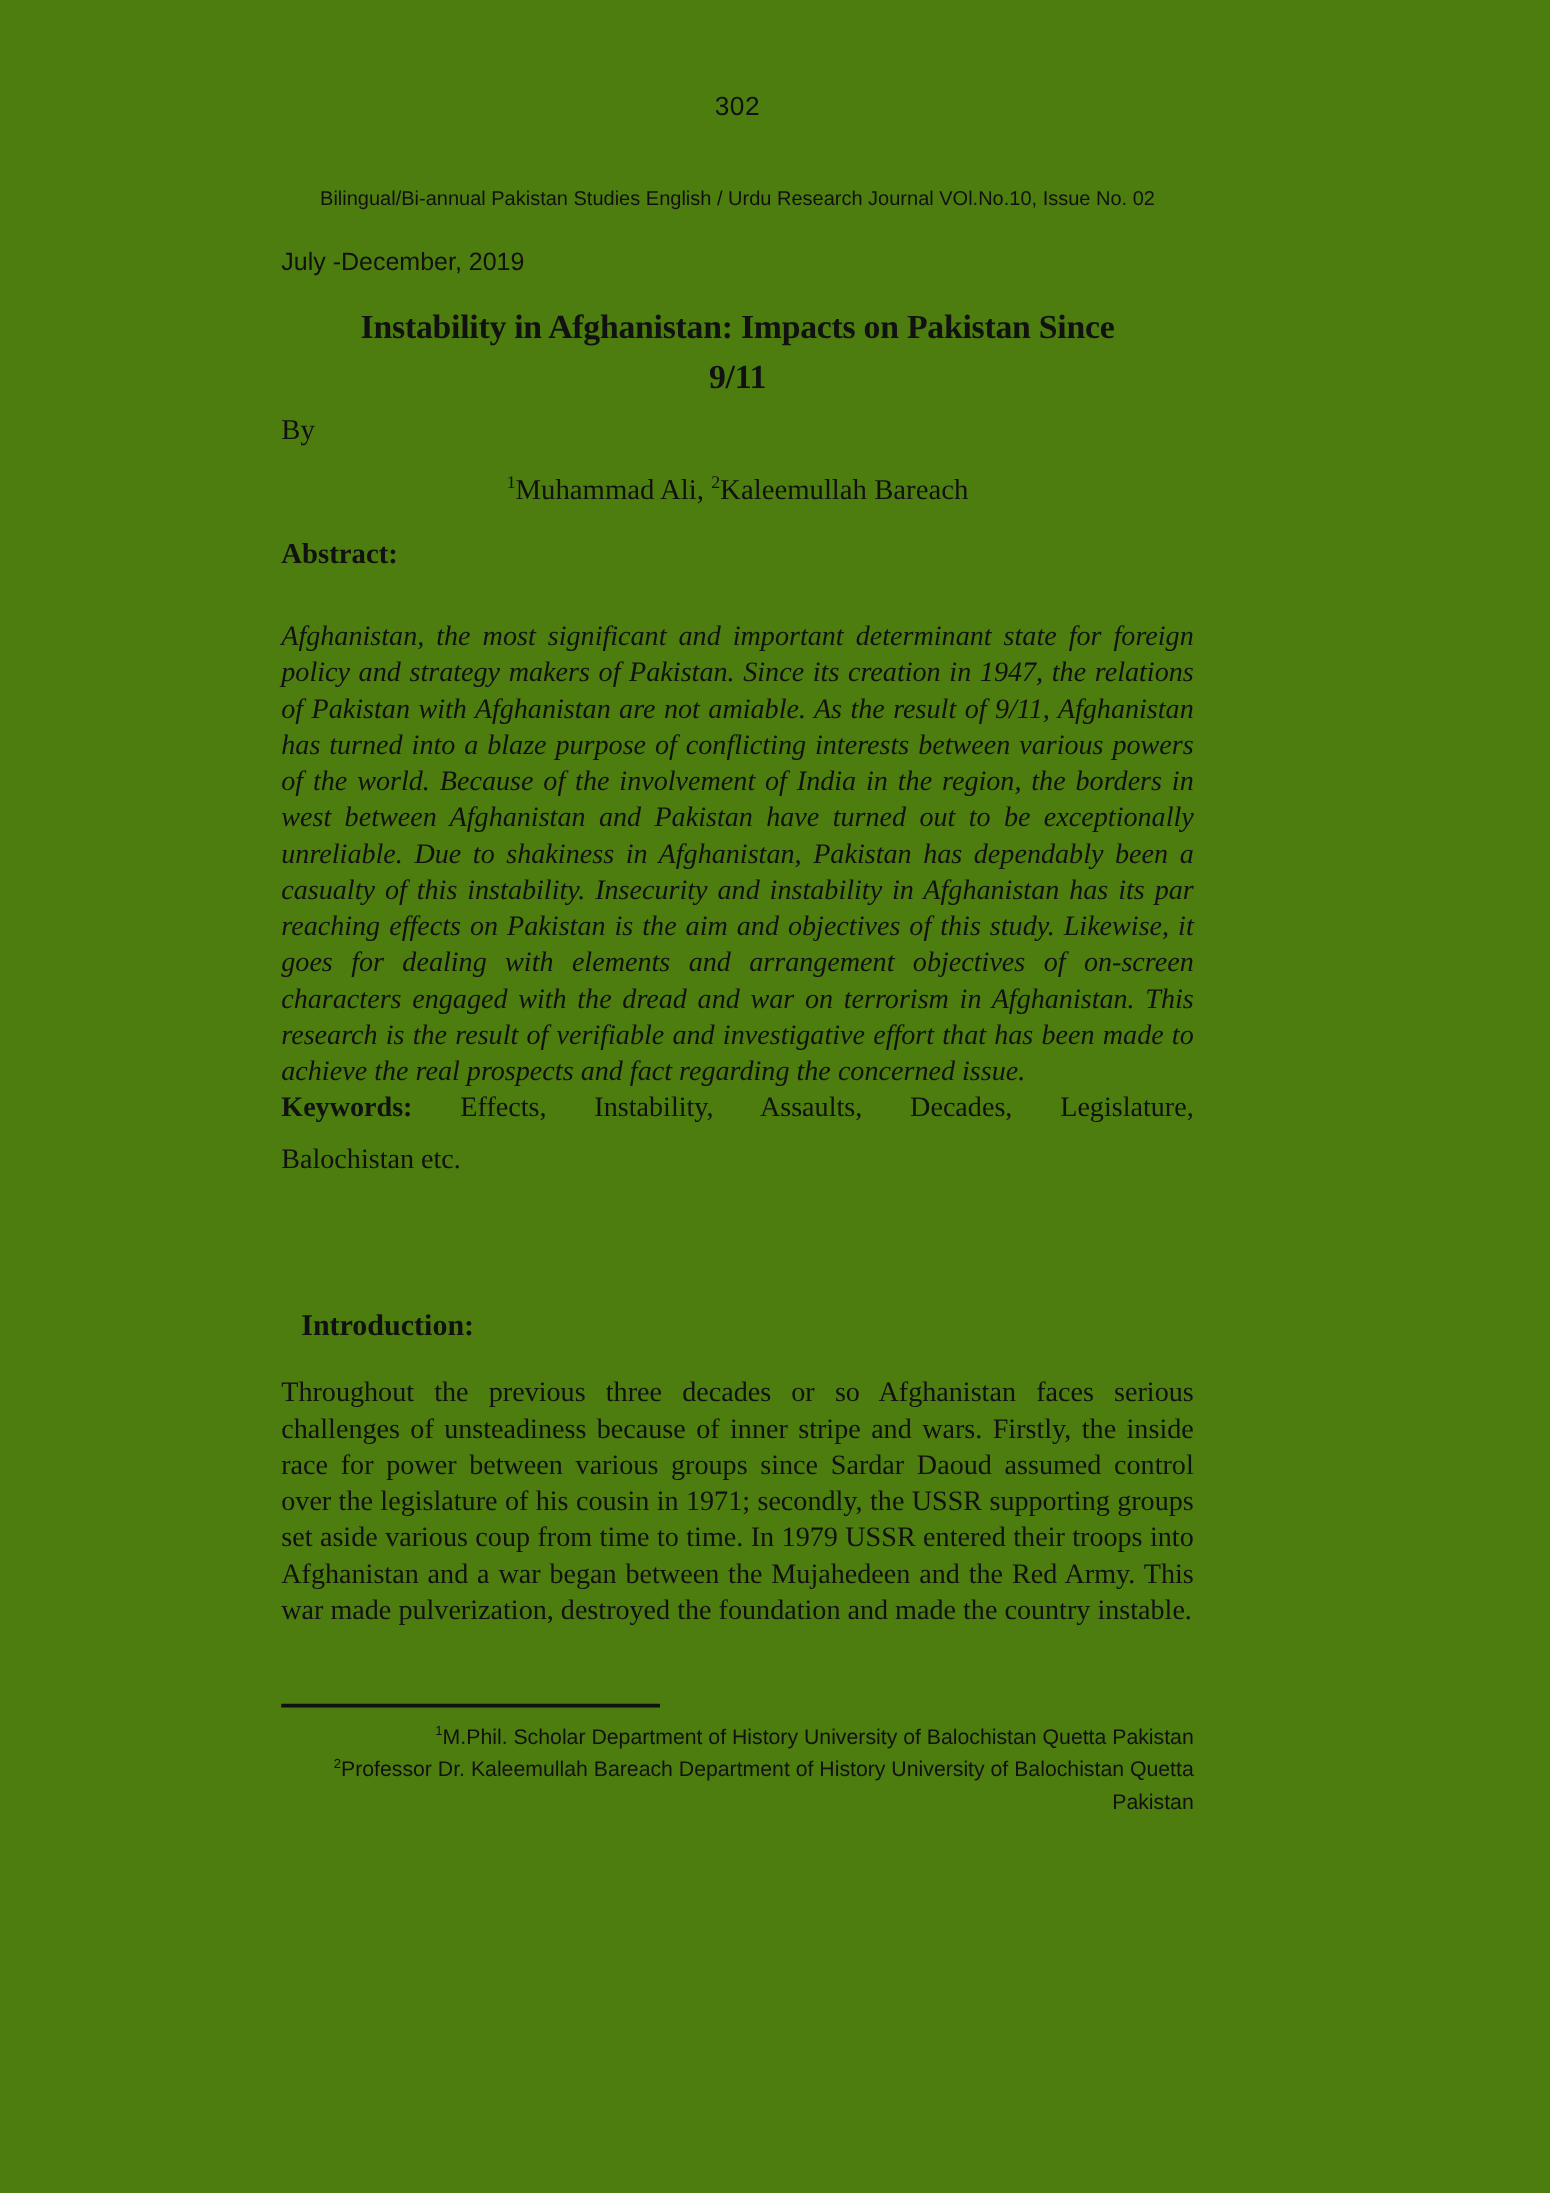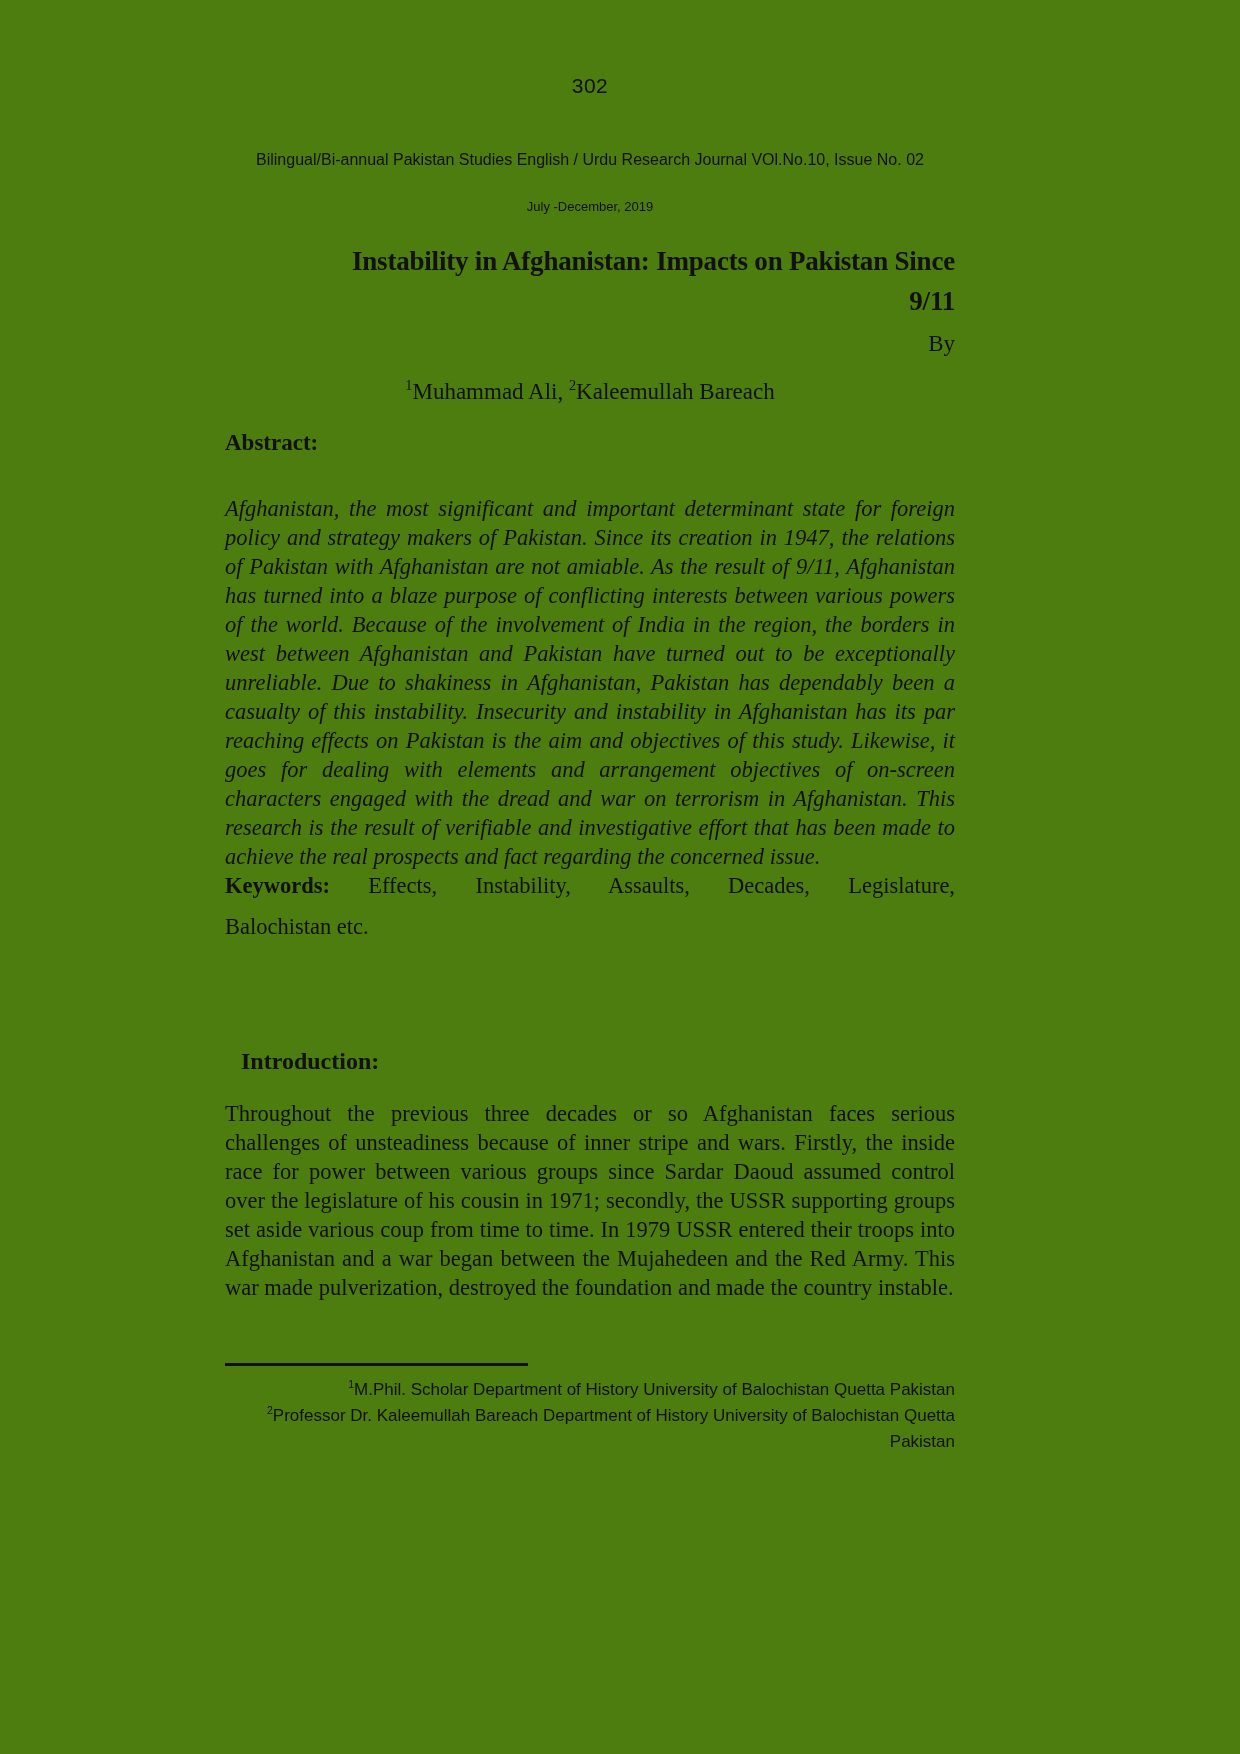--- a/index.html
+++ b/index.html
@@ -23,37 +23,37 @@
   }
   .journal-header {
     top: 151px;
     text-align: center;
     font-family: "Liberation Sans", "DejaVu Sans", sans-serif;
     font-size: 16px;
     white-space: nowrap;
   }
   .issue-date {
     top: 199px;
-    text-align: center;
+    text-align: left;
     font-family: "Liberation Sans", "DejaVu Sans", sans-serif;
-    font-size: 13px;
+    font-size: 20px;
   }
   .article-title {
     top: 241px;
     margin: 0;
-    text-align: right;
+    text-align: center;
     font-size: 27px;
     font-weight: bold;
     line-height: 40px;
     letter-spacing: -0.2px;
   }
   .article-title .t-line { display: block; }
   .byline {
     top: 331px;
-    text-align: right;
+    text-align: left;
     font-size: 23px;
   }
   .authors {
     top: 379px;
     text-align: center;
     font-size: 23px;
   }
   sup { font-size: 0.62em; vertical-align: super; line-height: 0; }
 
   .abstract-heading {

